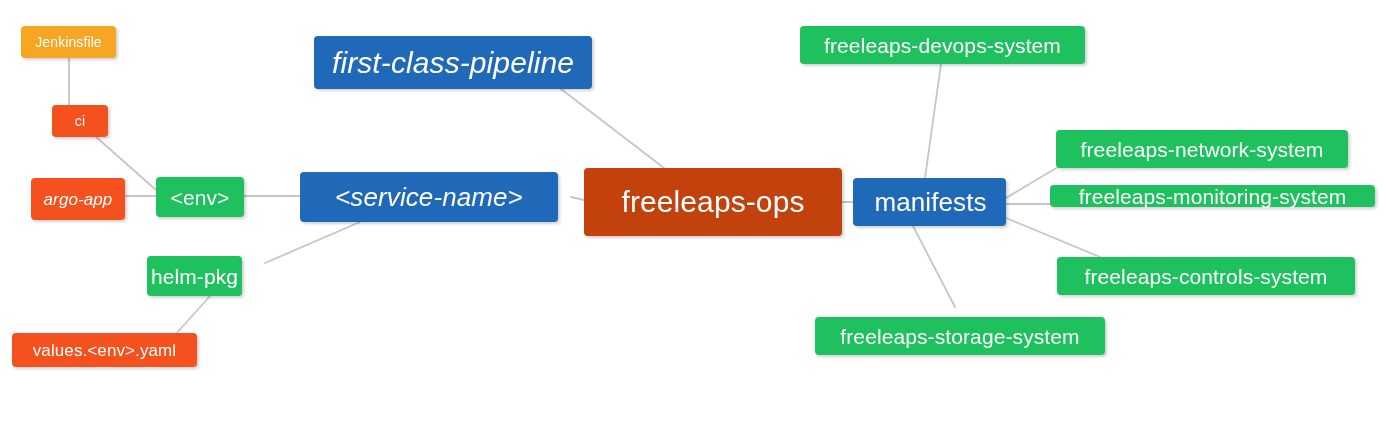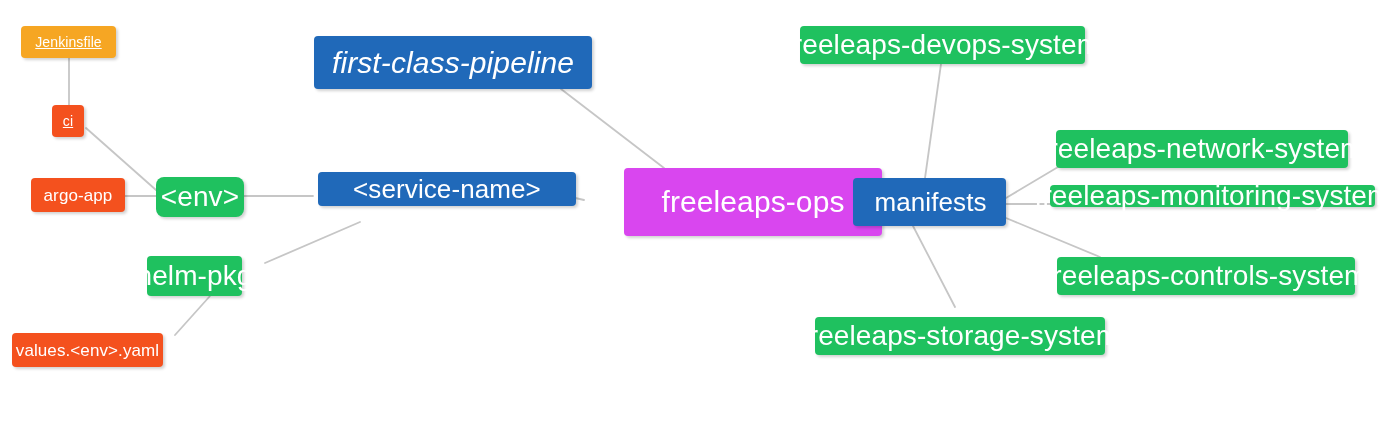--- a/index.html
+++ b/index.html
@@ -30,32 +30,32 @@
     box-sizing: border-box;
     color: #ffffff;
     border-radius: 4px;
     white-space: nowrap;
     line-height: 1;
     box-shadow: 2px 2px 3px rgba(0,0,0,0.18);
     z-index: 2;
     letter-spacing: 0.1px;
   }
   
-  .t-root   { background: #d946ef; margin-left: 40px; }
+  .t-root   { background: #c2410c; }
   .t-blue   { background: #2069b9; }
   .t-green  { background: #1fc15f; }
   .t-red    { background: #f4511e; }
   .t-orange { background: #f6a623; }
 
   
   .sz-xl  { font-size: 30px; padding: 0 22px; }
   .sz-lg  { font-size: 26px; padding: 0 18px; }
-  .sz-md  { font-size: 28px; padding: 0 14px; }
+  .sz-md  { font-size: 21px; padding: 0 14px; }
   .sz-sm  { font-size: 17px; padding: 0 11px; }
-  .sz-xs  { font-size: 14px; padding: 0 9px; text-decoration: underline; }
+  .sz-xs  { font-size: 14px; padding: 0 9px; }
 </style>
 </head>
 <body>
 
 <div id="canvas">
   <svg id="edges" viewBox="0 0 1390 421" preserveAspectRatio="none">
       <line x1="69" y1="58" x2="69" y2="105" stroke="#c6c6c6" stroke-width="1.8" stroke-linecap="round"></line>
       <line x1="86" y1="128" x2="156" y2="190" stroke="#c6c6c6" stroke-width="1.8" stroke-linecap="round"></line>
       <line x1="125" y1="196" x2="156" y2="196" stroke="#c6c6c6" stroke-width="1.8" stroke-linecap="round"></line>
       <line x1="244" y1="196" x2="313" y2="196" stroke="#c6c6c6" stroke-width="1.8" stroke-linecap="round"></line>
@@ -67,42 +67,42 @@
       <line x1="925" y1="178" x2="941" y2="64" stroke="#c6c6c6" stroke-width="1.8" stroke-linecap="round"></line>
       <line x1="1006" y1="198" x2="1090" y2="148" stroke="#c6c6c6" stroke-width="1.8" stroke-linecap="round"></line>
       <line x1="1006" y1="204" x2="1050" y2="204" stroke="#c6c6c6" stroke-width="1.8" stroke-linecap="round"></line>
       <line x1="1006" y1="218" x2="1100" y2="257" stroke="#c6c6c6" stroke-width="1.8" stroke-linecap="round"></line>
       <line x1="913" y1="226" x2="955" y2="307" stroke="#c6c6c6" stroke-width="1.8" stroke-linecap="round"></line>
     </svg>
   <div id="node-layer">
       <div class="node t-root sz-xl" style="left: 584px; top: 168px; width: 258px; height: 68px;">
         <span>freeleaps-ops</span>
       </div>
-      <div class="node t-blue sz-lg" style="left: 318px; top: 172px; width: 258px; height: 34px;">
+      <div class="node t-blue sz-lg" style="left: 300px; top: 172px; width: 258px; height: 50px; font-style: italic;">
         <span>&lt;service-name&gt;</span>
       </div>
       <div class="node t-blue sz-xl" style="left: 314px; top: 36px; width: 278px; height: 53px; font-style: italic;">
         <span>first-class-pipeline</span>
       </div>
       <div class="node t-blue sz-lg" style="left: 853px; top: 178px; width: 153px; height: 48px; padding-left: 20px;">
         <span>manifests</span>
       </div>
-      <div class="node t-green sz-md" style="left: 156px; top: 177px; width: 88px; height: 40px; border-radius: 8px;">
+      <div class="node t-green sz-md" style="left: 156px; top: 177px; width: 88px; height: 40px;">
         <span>&lt;env&gt;</span>
       </div>
       <div class="node t-green sz-md" style="left: 147px; top: 256px; width: 95px; height: 40px;">
         <span>helm-pkg</span>
       </div>
-      <div class="node t-red sz-xs" style="left: 52px; top: 105px; width: 32px; height: 32px; text-align: center;">
+      <div class="node t-red sz-xs" style="left: 52px; top: 105px; width: 56px; height: 32px; text-align: center;">
         <span>ci</span>
       </div>
-      <div class="node t-red sz-sm" style="left: 31px; top: 178px; width: 94px; height: 34px;">
+      <div class="node t-red sz-sm" style="left: 31px; top: 178px; width: 94px; height: 42px; font-style: italic;">
         <span>argo-app</span>
       </div>
-      <div class="node t-red sz-sm" style="left: 12px; top: 333px; width: 151px; height: 34px;">
+      <div class="node t-red sz-sm" style="left: 12px; top: 333px; width: 185px; height: 34px;">
         <span>values.&lt;env&gt;.yaml</span>
       </div>
       <div class="node t-orange sz-xs" style="left: 21px; top: 26px; width: 95px; height: 32px;">
         <span>Jenkinsfile</span>
       </div>
       <div class="node t-green sz-md" style="left: 800px; top: 26px; width: 285px; height: 38px;">
         <span>freeleaps-devops-system</span>
       </div>
       <div class="node t-green sz-md" style="left: 1056px; top: 110px; width: 292px; height: 38px; margin-top: 20px;">
         <span>freeleaps-network-system</span>

